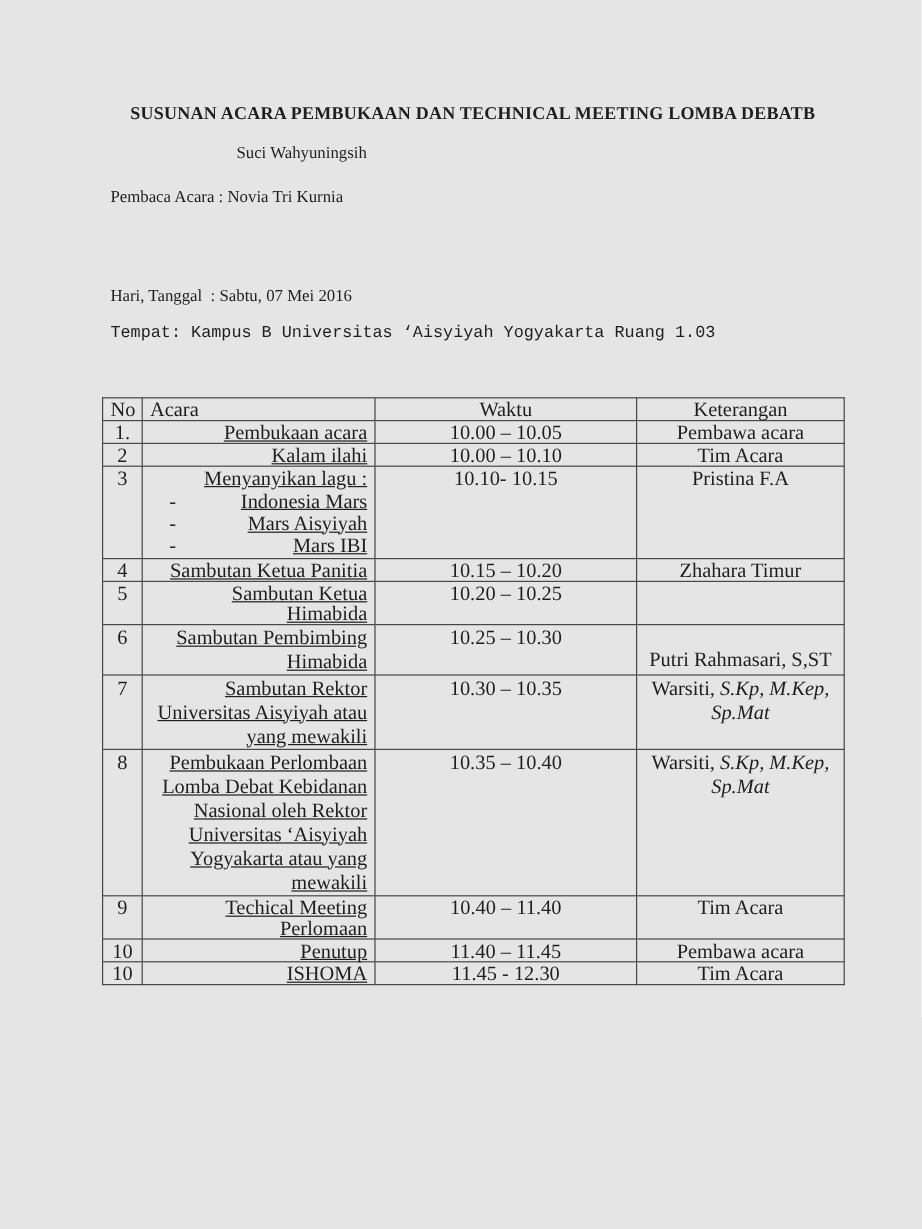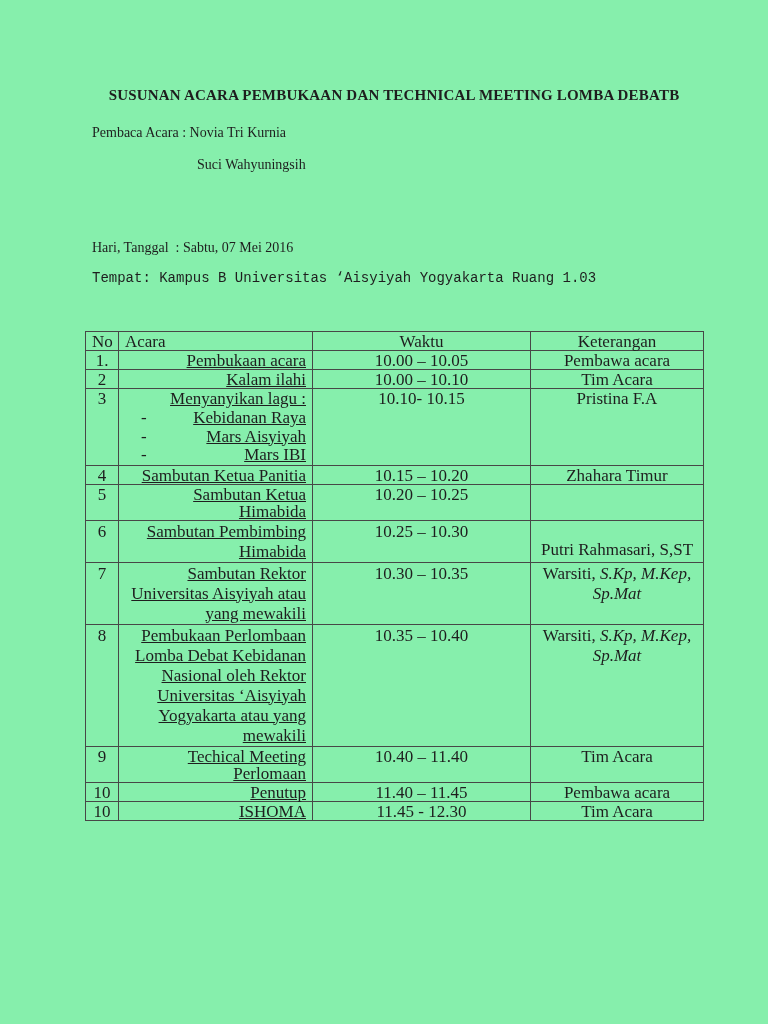--- a/index.html
+++ b/index.html
@@ -1,21 +1,21 @@
 <!DOCTYPE html>
 <html><head>
 <meta charset="utf-8">
 <style>
   * { margin: 0; padding: 0; box-sizing: border-box; }
   html, body { background: #ffffff; }
   .page {
     position: relative;
     width: 768px;
     height: 1024px;
-    background: #86efac;
+    background: #e5e5e5;
     color: #1e1e1e;
     font-family: "Liberation Serif", "DejaVu Serif", serif;
     overflow: hidden;
   }
   .content { padding: 86px 65px 0 85px; }
 
   .title {
     text-align: center;
     font-weight: bold;
     font-size: 15px;
@@ -79,22 +79,22 @@
 </head>
 <body>
 
 <div class="page">
   <div class="content">
 
     <div class="title">
       <div>SUSUNAN ACARA PEMBUKAAN DAN TECHNICAL MEETING LOMBA DEBATB</div>
     </div>
 
+    <p class="bodyline announcer2">Suci Wahyuningsih</p>
     <p class="bodyline announcer1">Pembaca Acara : Novia Tri Kurnia</p>
-    <p class="bodyline announcer2">Suci Wahyuningsih</p>
     <p class="bodyline date-line">Hari, Tanggal  : Sabtu, 07 Mei 2016</p>
     <p class="bodyline venue-line">Tempat: Kampus B Universitas ‘Aisyiyah Yogyakarta Ruang 1.03</p>
 
     <table class="agenda">
       <colgroup>
         <col style="width:33px">
         <col style="width:194px">
         <col style="width:218px">
         <col style="width:173px">
       </colgroup>
@@ -123,21 +123,21 @@
 
     </td>
     <td class="c-waktu">10.00 – 10.10</td>
     <td class="c-ket"><span class="ket-main">Tim Acara</span></td>
   </tr>
           <tr>
     <td class="c-no">3</td>
     <td class="c-acara">
       <div class="acara-main">Menyanyikan lagu :</div>
       <ul class="bullets">
-                <li>Kebidanan Raya</li>
+                <li>Indonesia Mars</li>
                 <li>Mars Aisyiyah</li>
                 <li>Mars IBI</li>
               </ul>
     </td>
     <td class="c-waktu">10.10- 10.15</td>
     <td class="c-ket"><span class="ket-main">Pristina F.A</span></td>
   </tr>
           <tr>
     <td class="c-no">4</td>
     <td class="c-acara">

